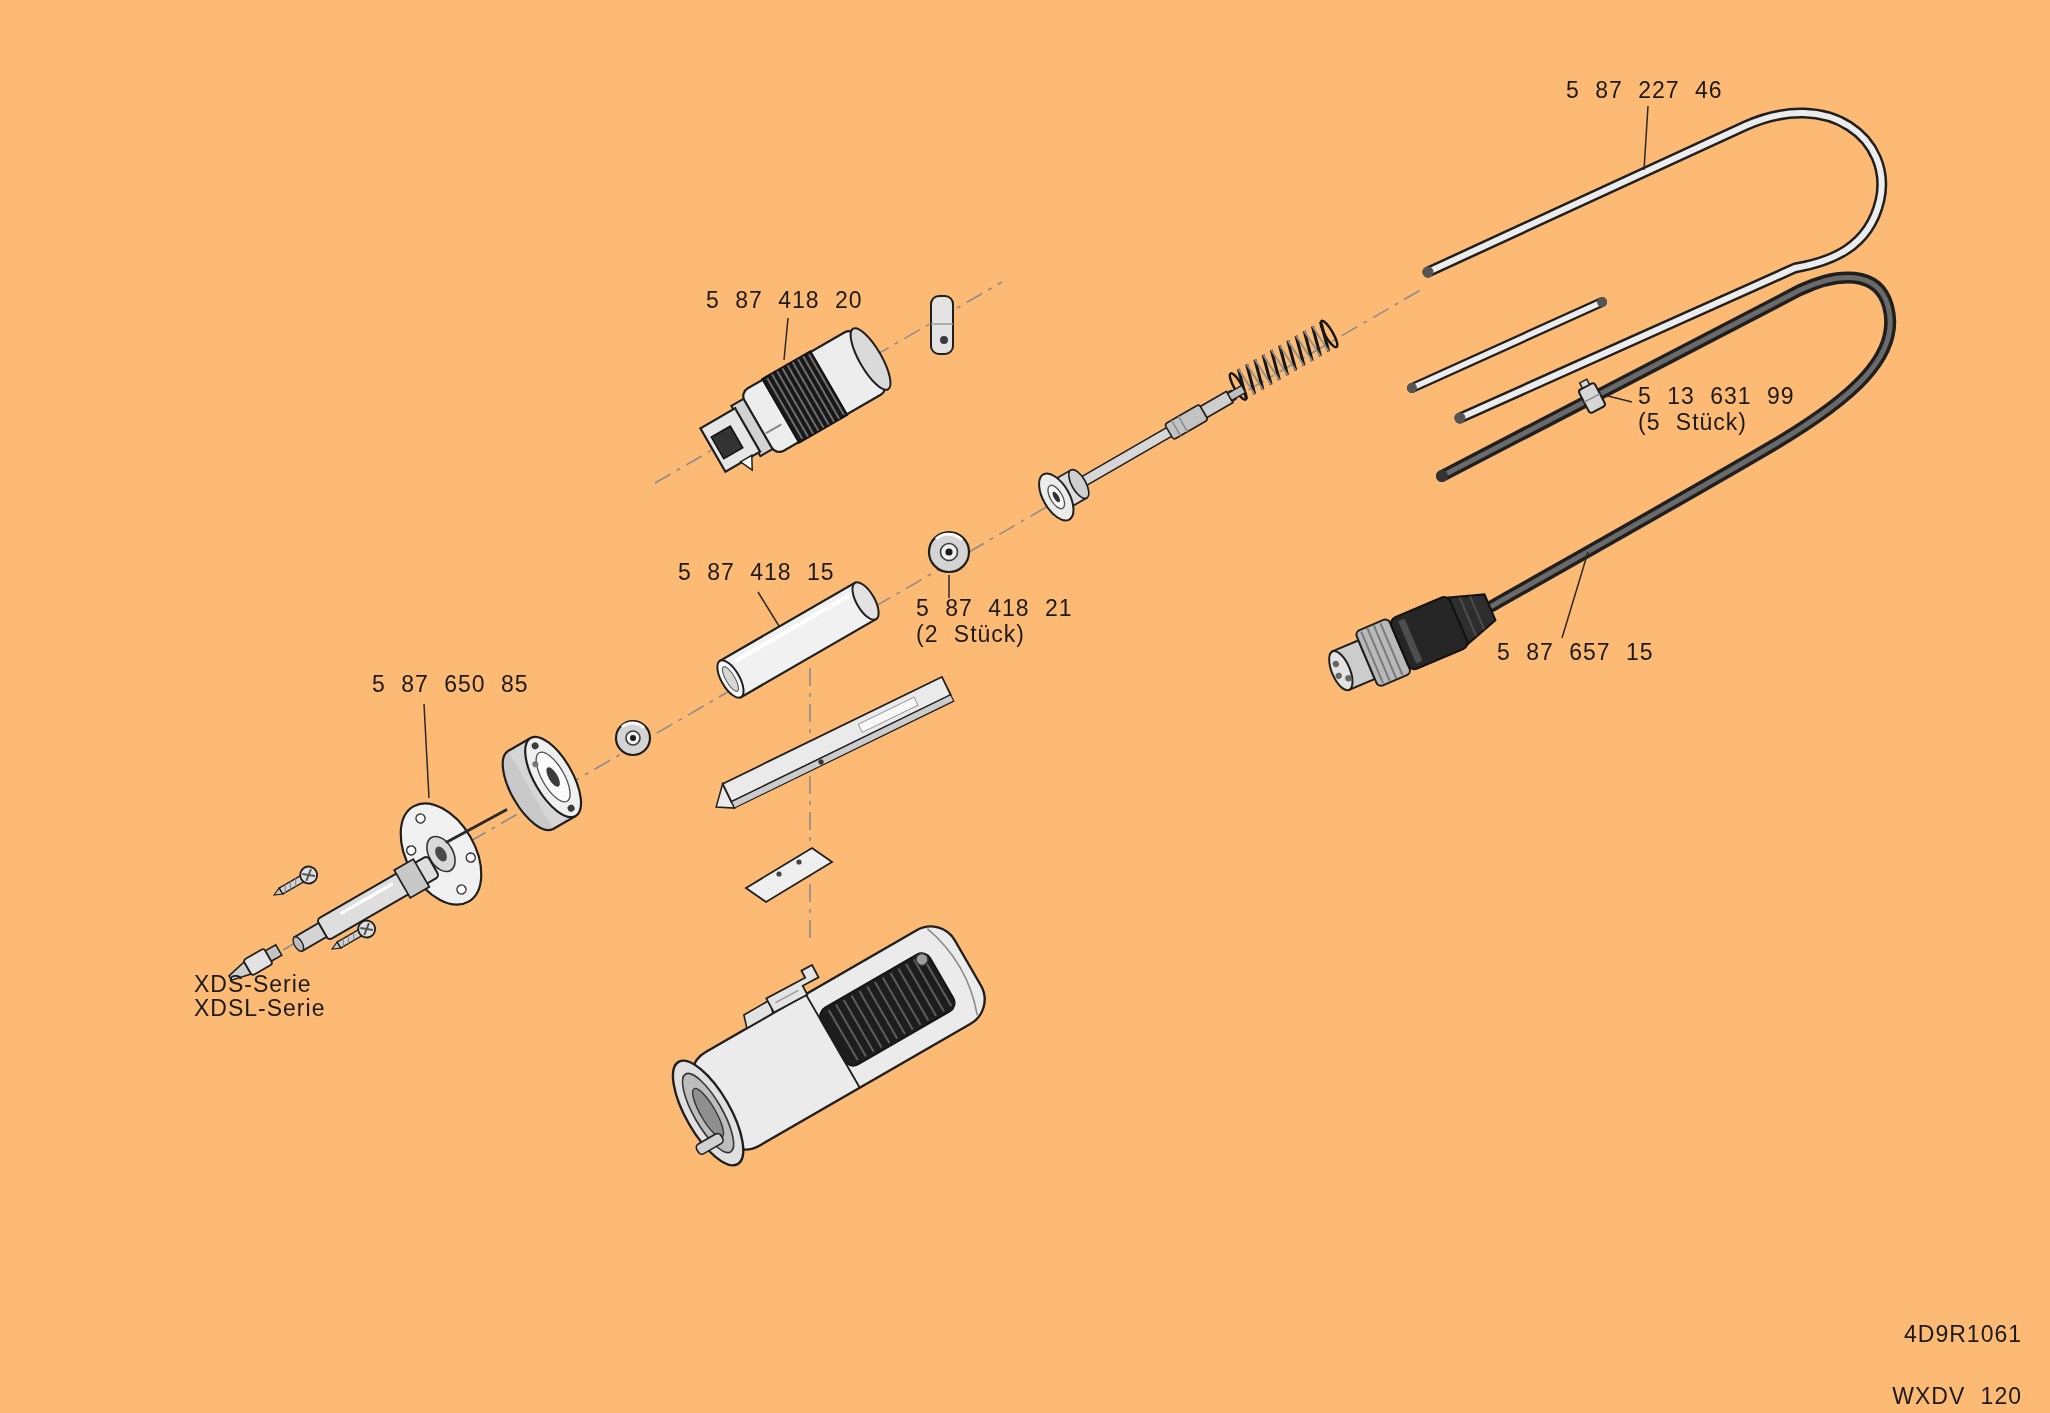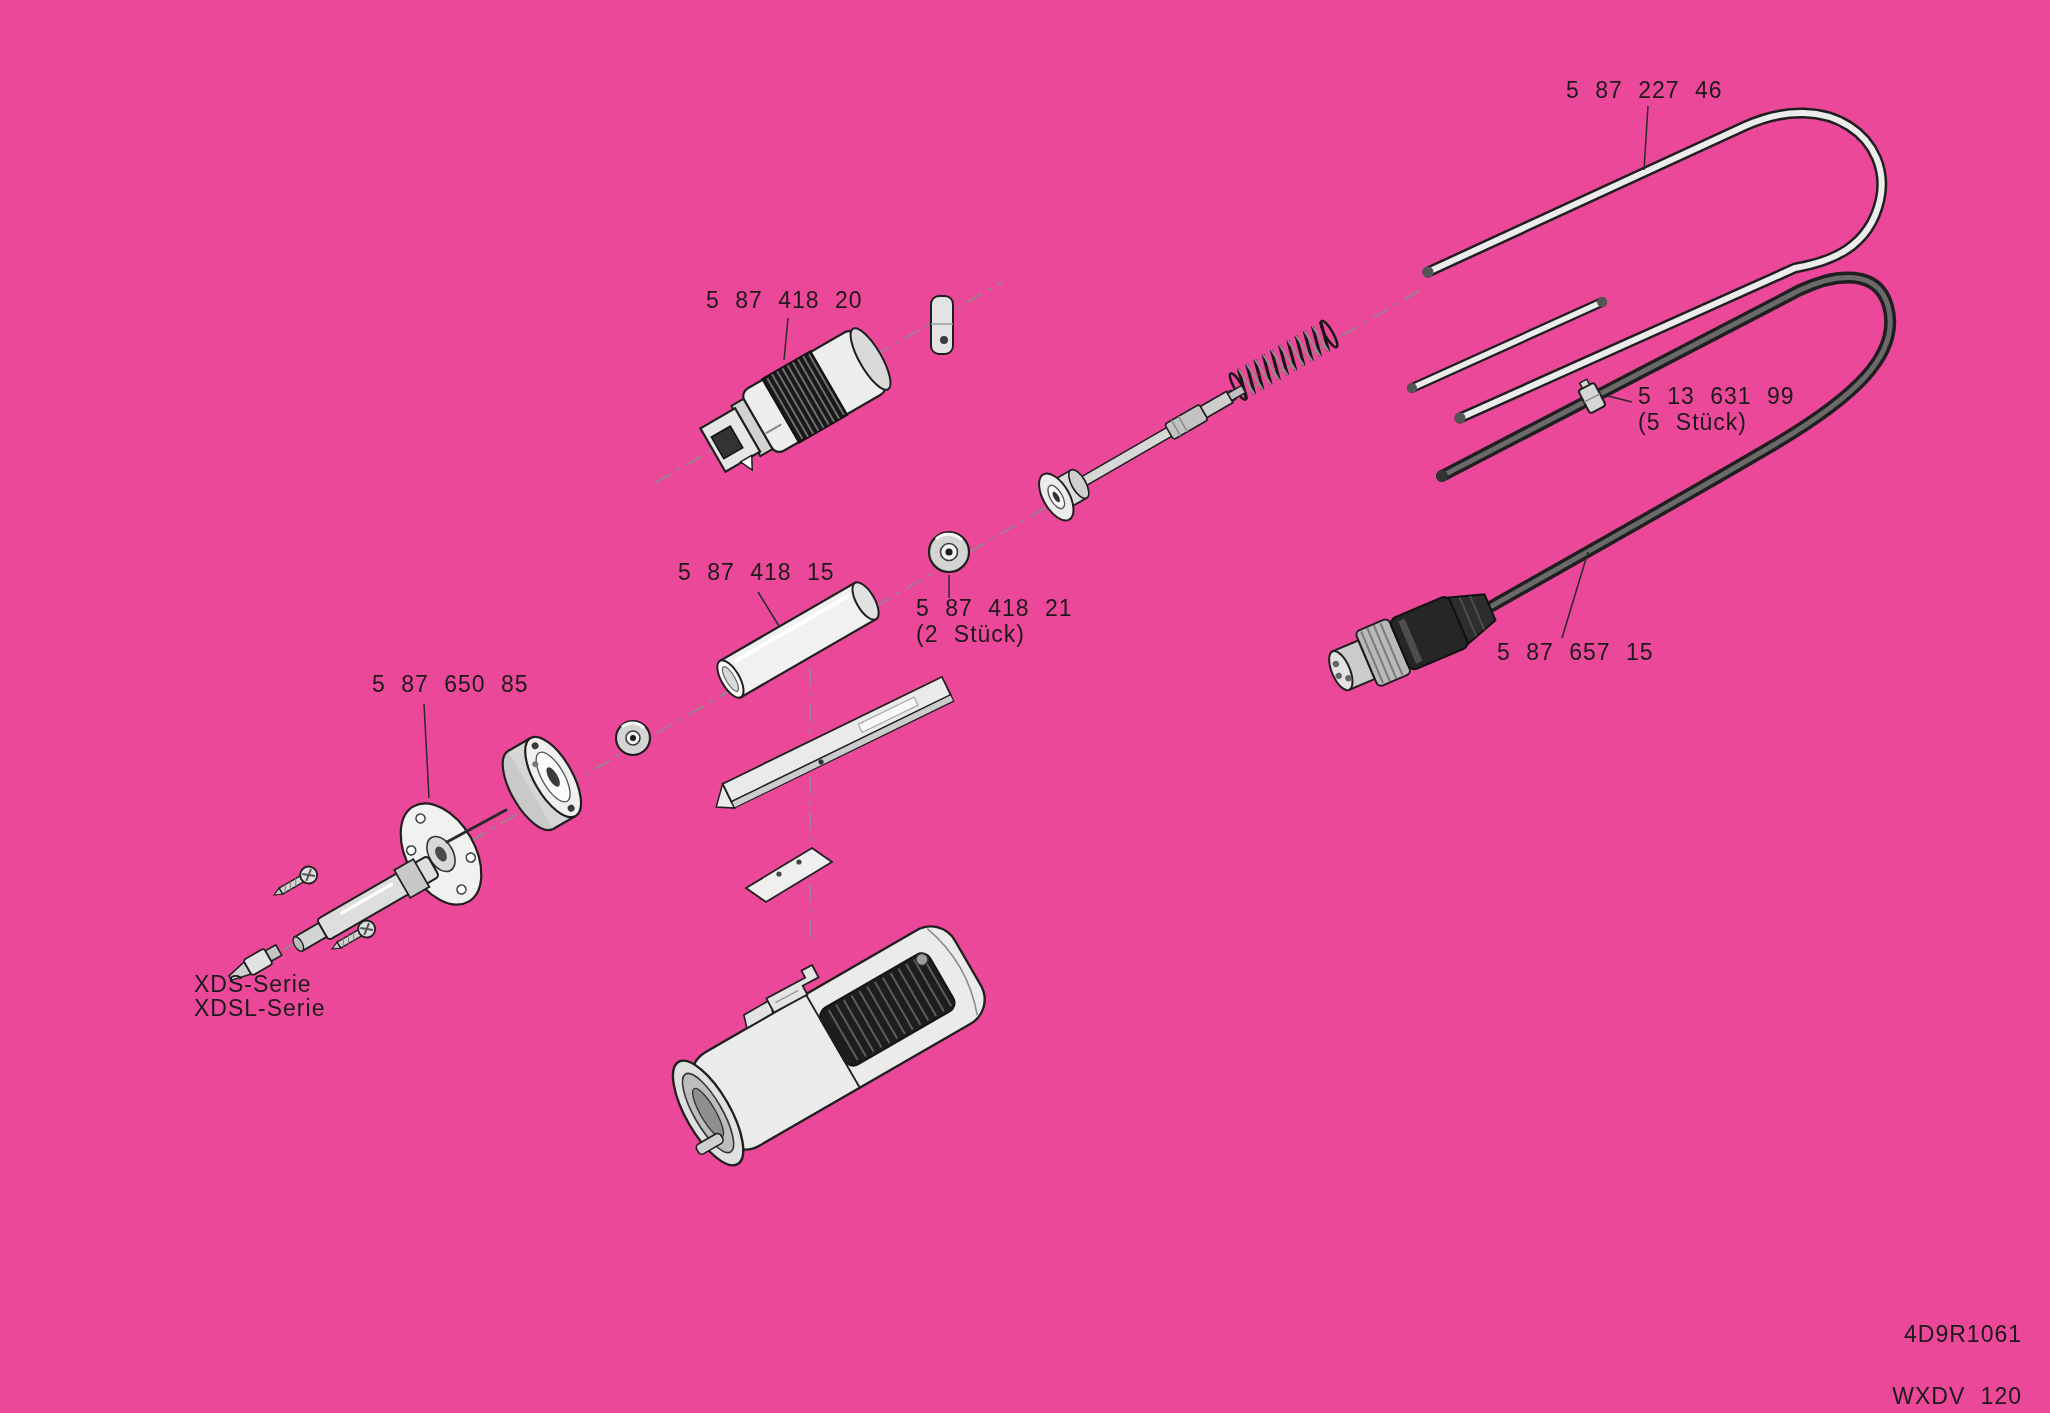--- a/index.html
+++ b/index.html
@@ -1,16 +1,16 @@
 <!DOCTYPE html>
 <html><head>
 <meta charset="utf-8">
 <style>
   html,body{margin:0;padding:0;background:#ffffff;}
-  .stage{position:relative;width:2050px;height:1413px;background:#ec4899;overflow:hidden;}
+  .stage{position:relative;width:2050px;height:1413px;background:#fdba74;overflow:hidden;}
   svg{display:block;}
   .lbl{font-family:"Liberation Sans",sans-serif;font-size:23px;fill:#1a1a1a;letter-spacing:1px;word-spacing:8px;}
   .lbl-end{text-anchor:end;}
 </style>
 </head>
 <body>
 
 <div class="stage">
 <svg width="2050" height="1413" viewBox="0 0 2050 1413" xmlns="http://www.w3.org/2000/svg">
 

